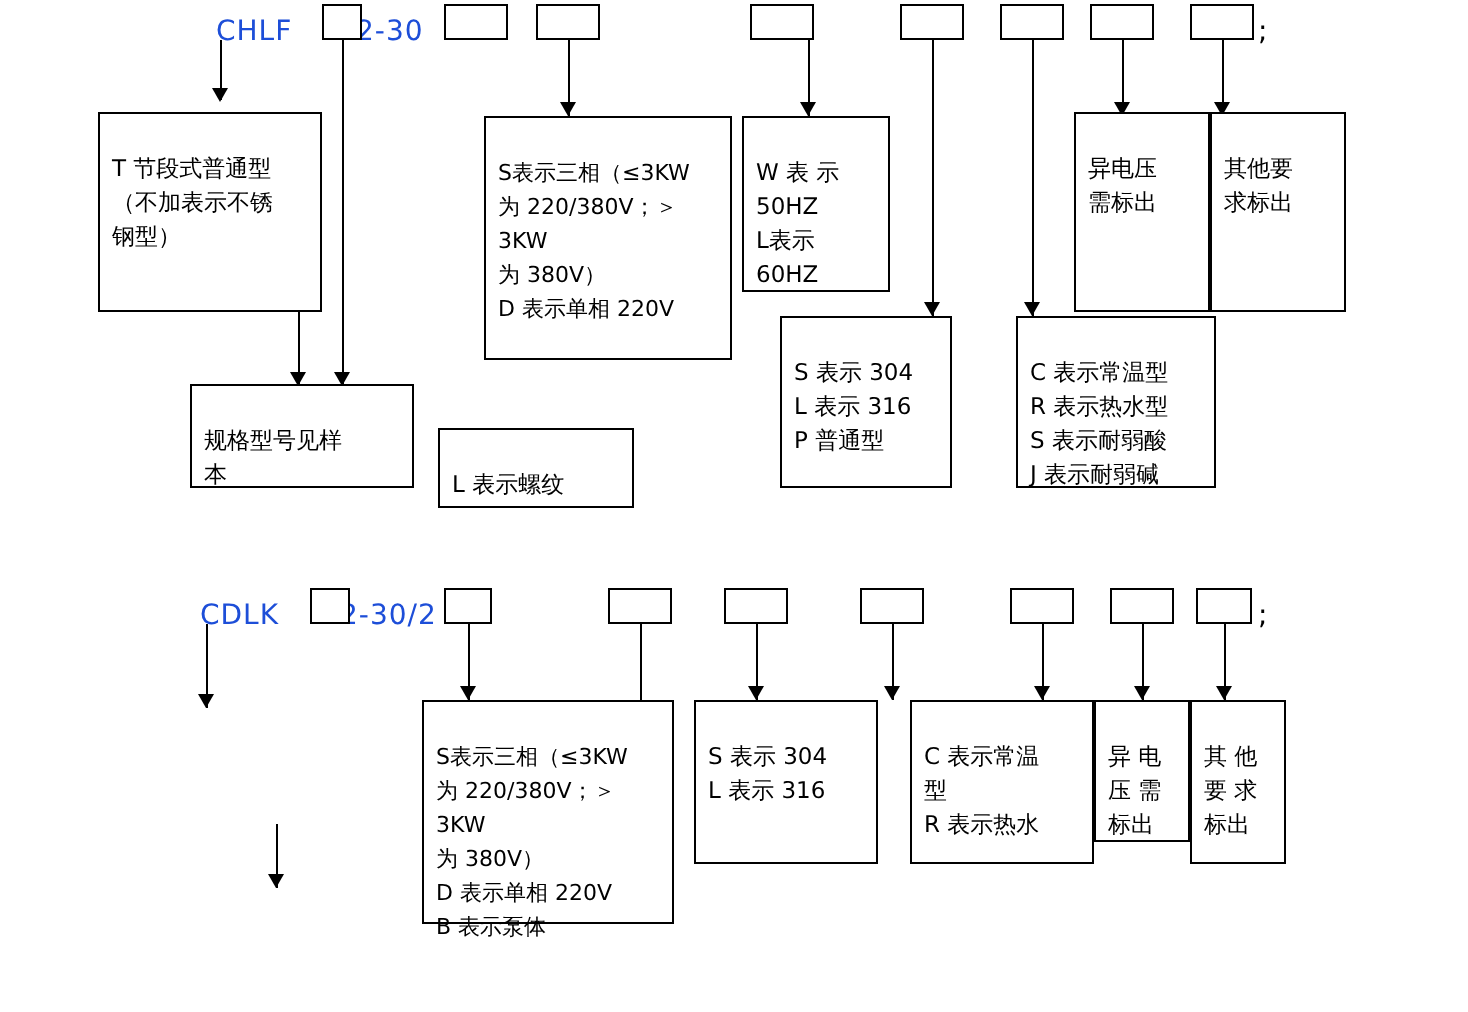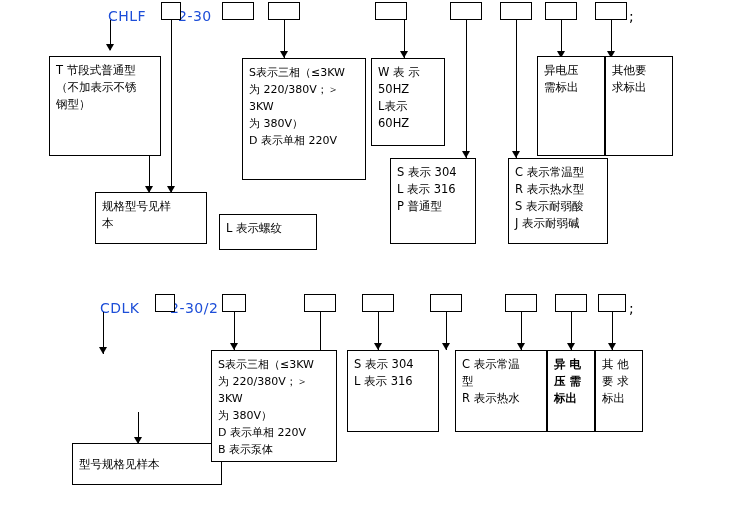--- a/index.html
+++ b/index.html
@@ -20,21 +20,21 @@
     width: 734px;
     height: 506px;
   }
   .box {
     position: absolute;
     border: 1px solid #000000;
     background: #ffffff;
     box-sizing: border-box;
     font-size: 11.5px;
     line-height: 17px;
-    padding: 5px 6px;
+    padding: 19px 6px;
     white-space: pre-line;
     color: #000;
   }
   .empty-box {
     position: absolute;
     border: 1px solid #000000;
     background: #ffffff;
     box-sizing: border-box;
   }
   .code {
@@ -167,31 +167,30 @@
 
   <div class="vline" style="left:521px; top:312px; height:38px;"></div>
   <div class="arrow-down" style="left:517px; top:343px;"></div>
 
   <div class="vline" style="left:571px; top:312px; height:38px;"></div>
   <div class="arrow-down" style="left:567px; top:343px;"></div>
 
   <div class="vline" style="left:612px; top:312px; height:38px;"></div>
   <div class="arrow-down" style="left:608px; top:343px;"></div>
 
-  <div class="box" style="left:72px; top:443px; width:150px; height:42px; display:flex; align-items:center;">型号规格见样本</div>
   <div class="box" style="left:211px; top:350px; width:126px; height:112px; font-size:11px;">S表示三相（≤3KW
 为 220/380V；＞3KW
 为 380V）
 D 表示单相 220V
 B 表示泵体</div>
   <div class="box" style="left:347px; top:350px; width:92px; height:82px;">S 表示 304
 L 表示 316</div>
   <div class="box" style="left:455px; top:350px; width:92px; height:82px;">C 表示常温
 型
 R 表示热水</div>
-  <div class="box" style="left:547px; top:350px; width:48px; height:82px;font-weight:bold;">异 电
+  <div class="box" style="left:547px; top:350px; width:48px; height:71px;">异 电
 压 需
 标出</div>
   <div class="box" style="left:595px; top:350px; width:48px; height:82px;">其 他
 要 求
 标出</div>
 
 </div>
 
 </body></html>

